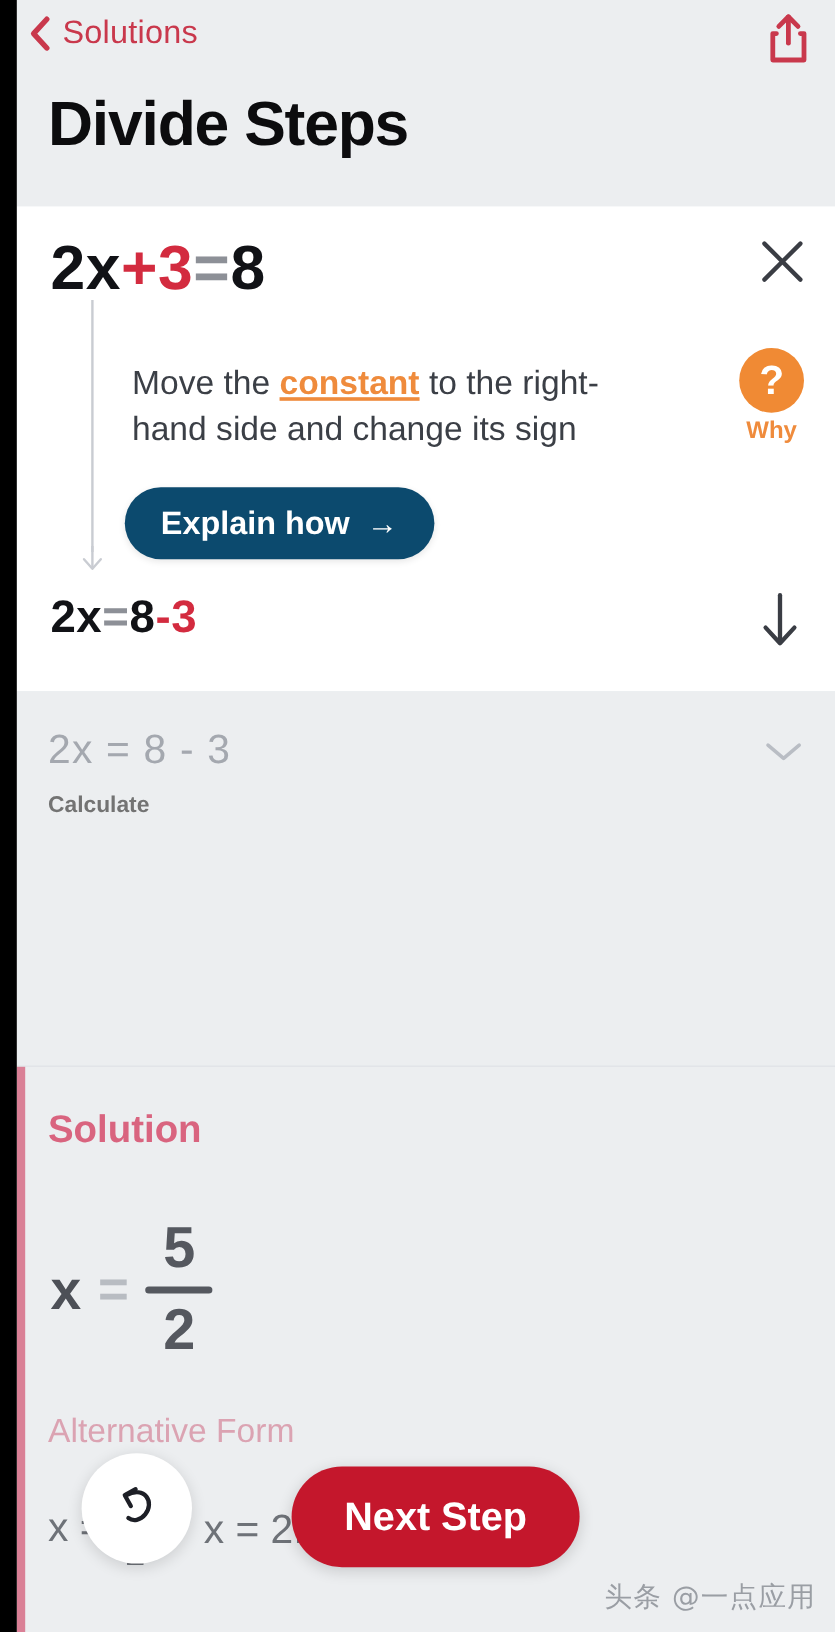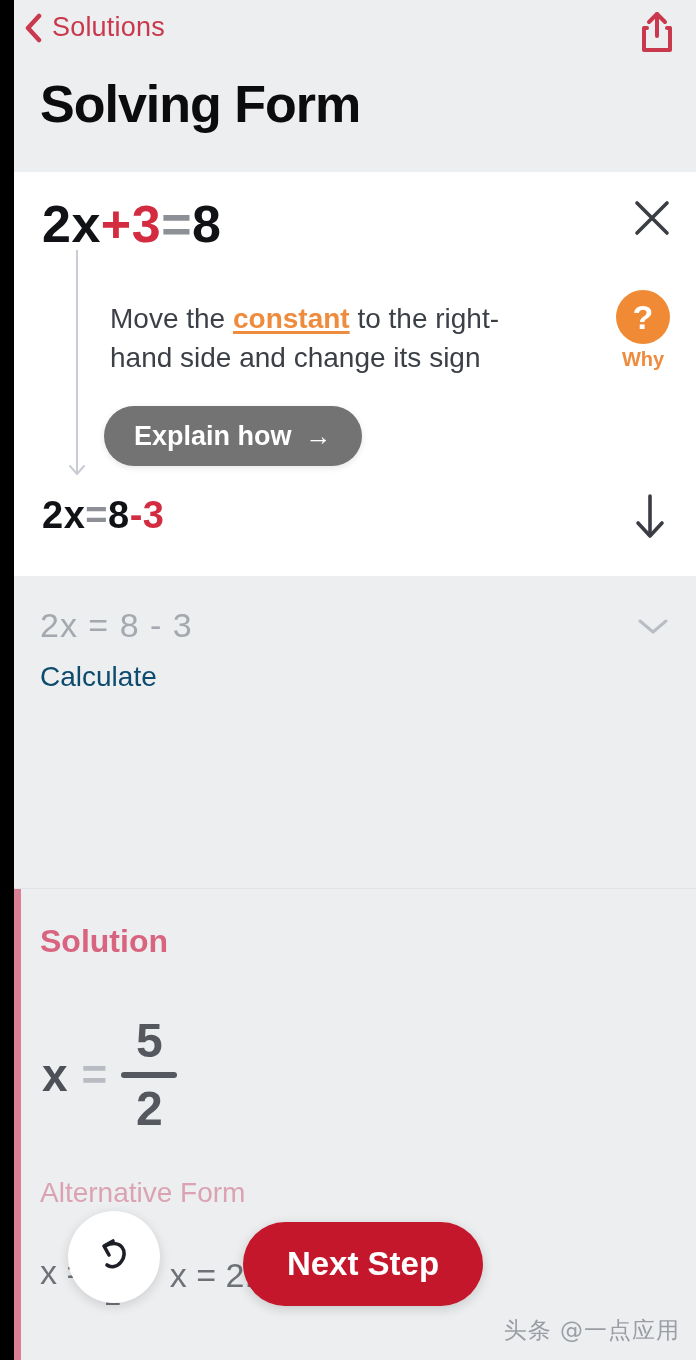--- a/index.html
+++ b/index.html
@@ -115,21 +115,21 @@
   }
   .why-label {
     margin-top: 4px;
     font-size: 20px; font-weight: 600; color: #ef8b3c;
   }
 
   .explain-btn {
     position: absolute; left: 90px; top: 234px;
     height: 60px; padding: 0 30px;
     display: flex; align-items: center; gap: 14px;
-    background: #737373; border-radius: 30px;
+    background: #0c4a6e; border-radius: 30px;
     color: #fff; font-size: 27px; font-weight: 600;
     cursor: pointer;
     box-shadow: 0 2px 6px rgba(0,0,0,.10);
   }
   .explain-arrow { font-size: 26px; line-height: 1; }
 
   .eq-result {
     position: absolute; left: 28px; top: 322px;
     font-size: 38px; font-weight: 700;
     letter-spacing: .5px; white-space: nowrap;
@@ -150,21 +150,21 @@
     padding: 30px 20px 26px 26px;
     cursor: pointer;
   }
   .step-row + .step-row { border-top: 1px solid #dfe2e6; }
   .step-eq {
     font-size: 34px; font-weight: 500;
     color: #a4a8af; letter-spacing: 1px;
   }
   .step-desc {
     margin-top: 16px;
-    font-size: 28px; color: #0c4a6e; font-weight: 400;
+    font-size: 19px; color: #737373; font-weight: 700;
   }
   .step-chevron {
     position: absolute; right: 26px; top: 40px;
     width: 34px; height: 20px;
   }
 
   
   .solution-card {
     position: absolute; left: 14px; top: 888px;
     width: 682px; height: 472px;
@@ -268,21 +268,21 @@
         <span>
           <svg width="42" height="44" viewBox="0 0 42 44" fill="none">
             <path d="M21 4 L21 26" stroke="#c9384c" stroke-width="4" stroke-linecap="round"></path>
             <path d="M13 12 L21 4 L29 12" stroke="#c9384c" stroke-width="4" stroke-linecap="round" stroke-linejoin="round"></path>
             <path d="M11 18 L8 18 L8 40 L34 40 L34 18 L31 18" stroke="#c9384c" stroke-width="4" stroke-linecap="round" stroke-linejoin="round"></path>
           </svg>
         </span>
       </div>
     </div>
 
-    <div class="page-title">Solving Form</div>
+    <div class="page-title">Divide Steps</div>
   </div>
 
   <div class="active-card">
 
     <div class="eq-top">
       <span class="eq-black">2x</span><span class="eq-red">+3</span><span class="eq-eq">=</span><span class="eq-black">8</span>
     </div>
 
     <div class="close-btn">
       <span>

